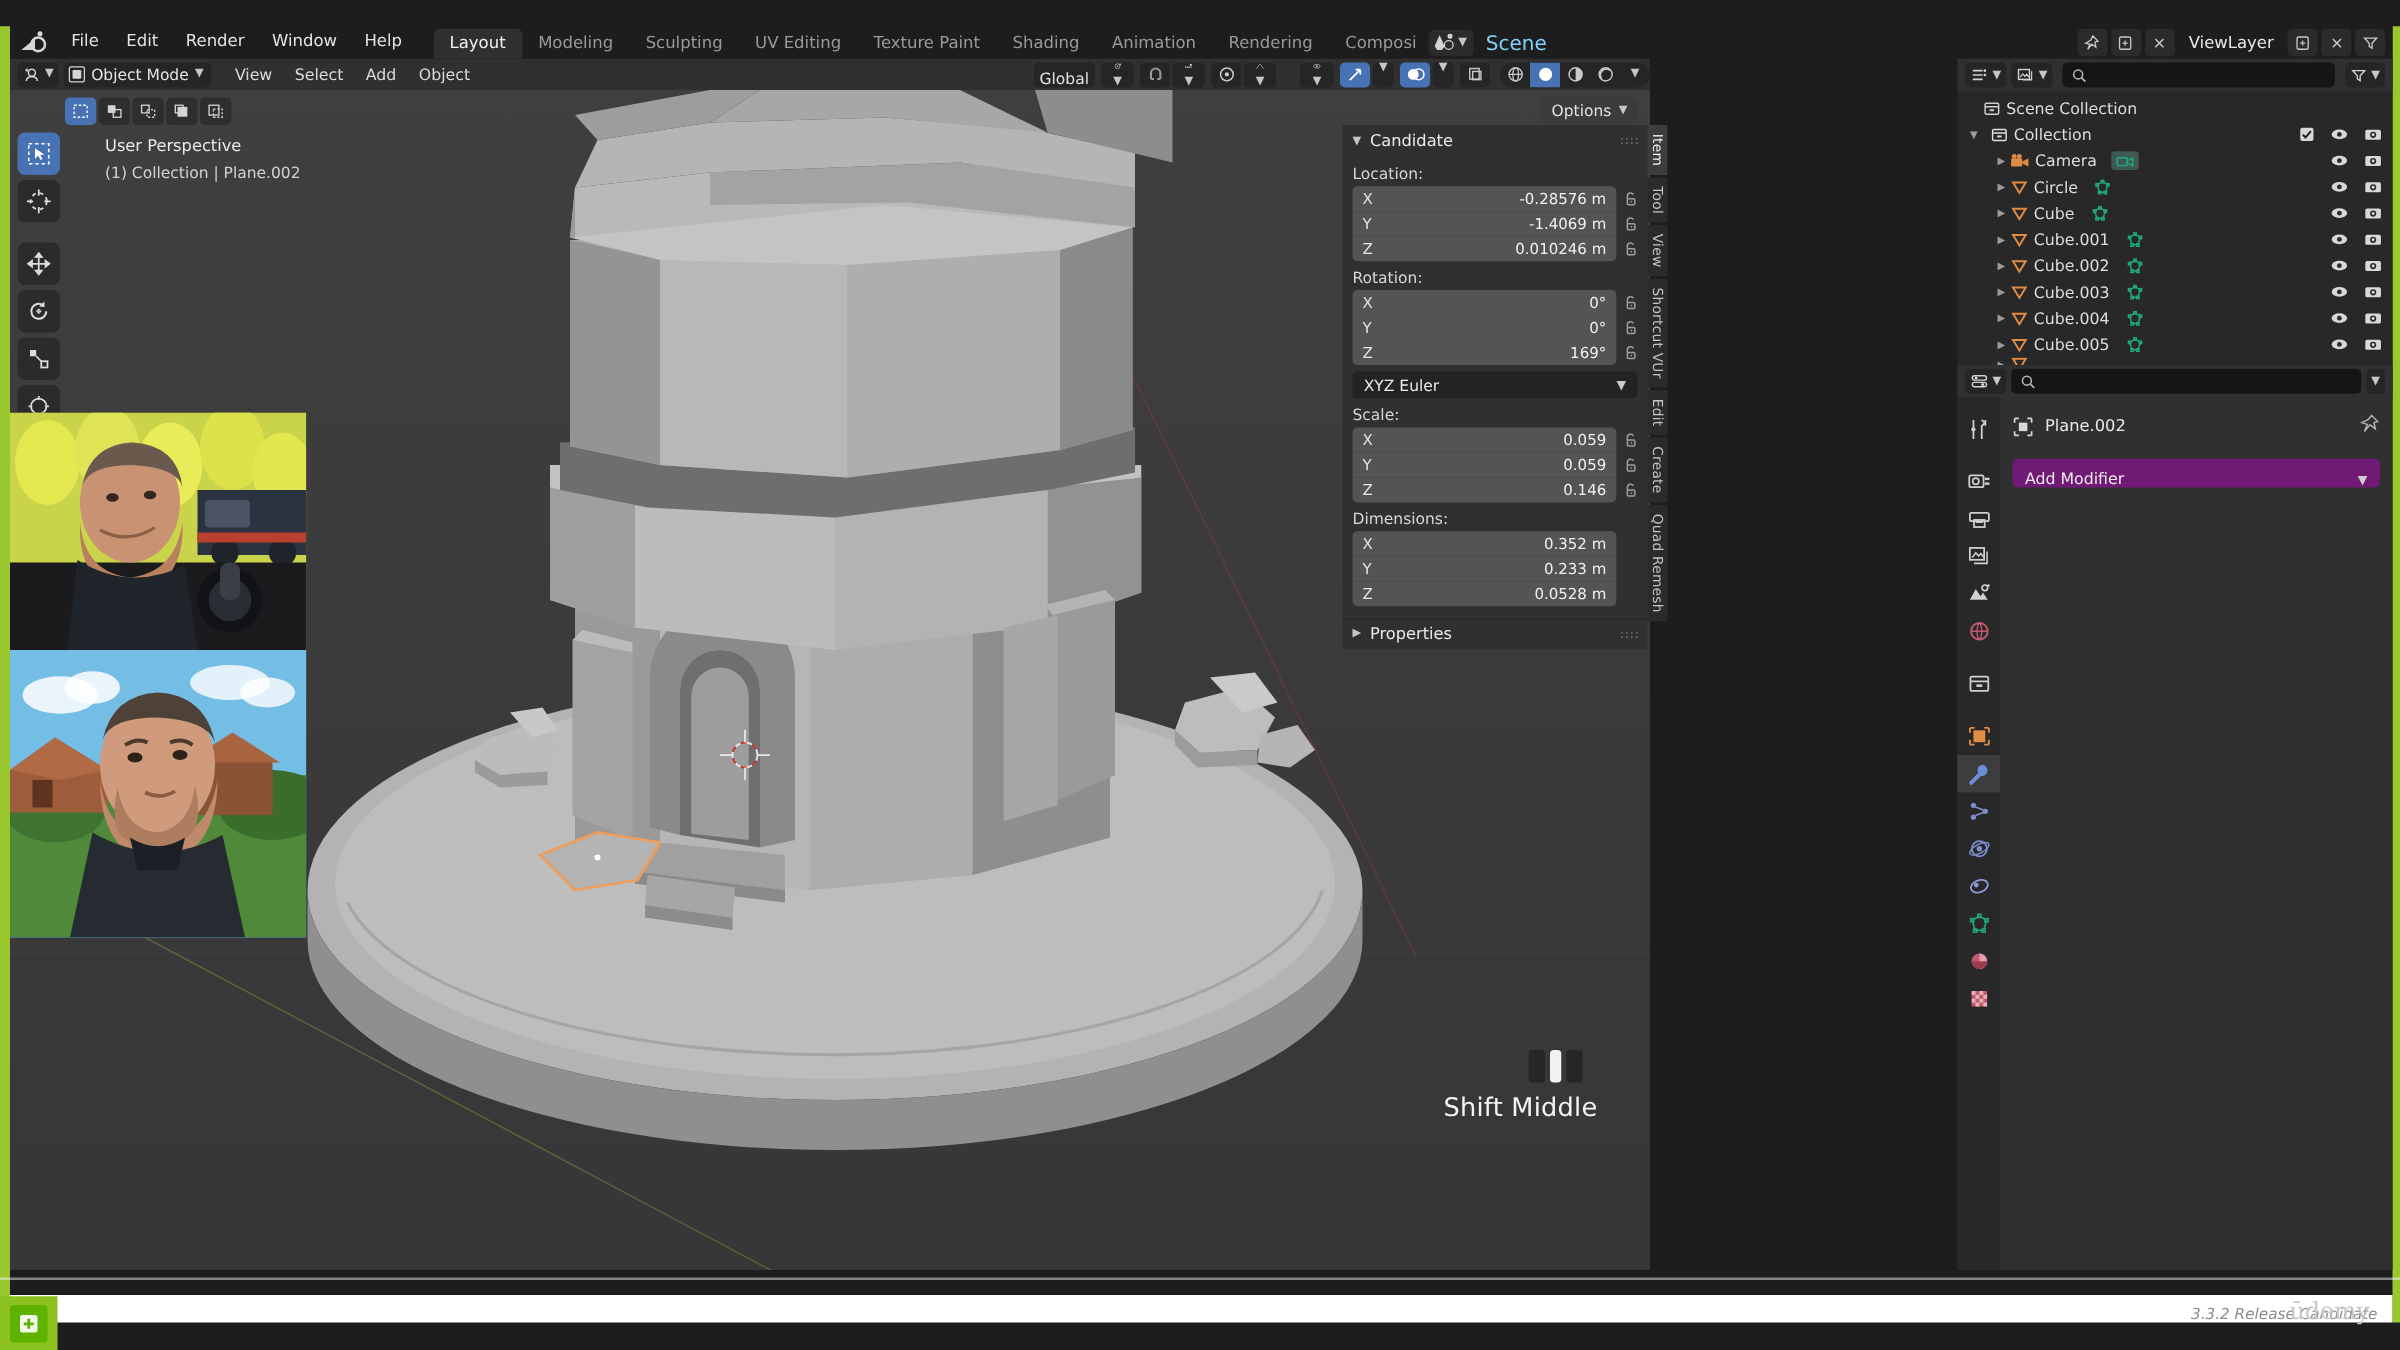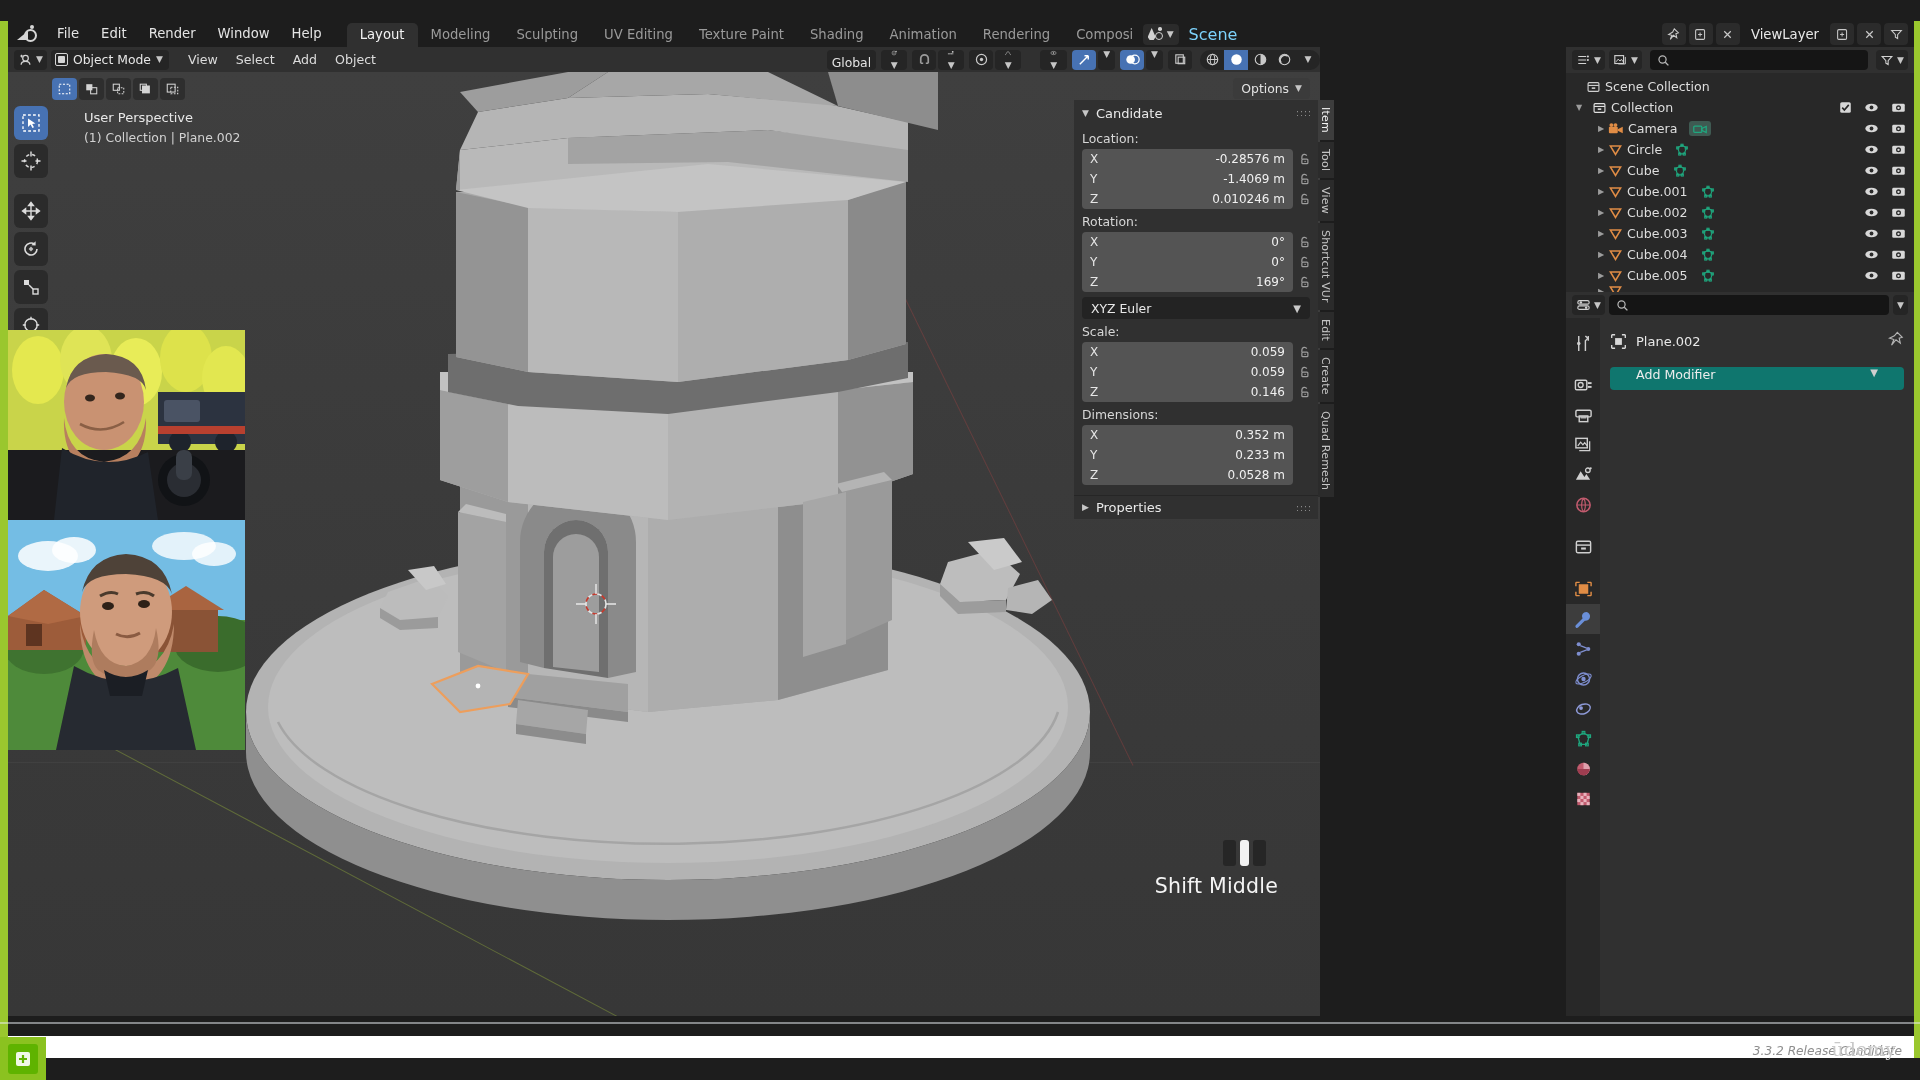--- a/index.html
+++ b/index.html
@@ -173,21 +173,21 @@
   .pr-search{flex:1;height:20px;background:#151515;border-radius:4px;display:flex;align-items:center;padding:0 7px;gap:5px;}
   .pr-body{display:flex;height:698px;}
   .pr-tabs{width:34px;background:#282828;padding-top:10px;display:flex;flex-direction:column;align-items:center;gap:0px;}
   .pr-tab{width:34px;height:30px;display:flex;align-items:center;justify-content:center;}
   .pr-tab.active{background:#3d3d3d;}
   .pr-tab.gap{margin-top:12px;}
   .pr-main{flex:1;padding:10px 10px 0 10px;}
   .pr-obj{display:flex;align-items:center;gap:9px;height:26px;}
   .pr-obj .nm{font-size:13px;color:#e8e8e8;}
   .pr-obj .pin{margin-left:auto;}
-  .addmod{margin-top:13px;height:23px;background:#0f766e;border-radius:4px;display:flex;align-items:flex-start;padding:0 26px;}
+  .addmod{margin-top:13px;height:23px;background:#701a75;border-radius:4px;display:flex;align-items:flex-end;padding:0 10px;}
   .addmod span{font-size:12.6px;color:#ececec;}
   .addmod .cv{margin-left:auto;color:#cfcfcf;font-size:10px;}
 
   
   .statusbar{position:absolute;left:8px;bottom:22px;width:1906px;height:22px;background:#ffffff;display:flex;align-items:flex-end;font-style:italic;}
   .sb-ver{margin-left:auto;padding-right:12px;font-size:12.2px;color:#8d8d8d;}
 
   
   .cam1{position:absolute;left:8px;top:330px;width:237px;height:190px;overflow:hidden;background:#6a7a2a;}
   .cam2{position:absolute;left:8px;top:520px;width:237px;height:230px;overflow:hidden;background:#4a90c0;}

